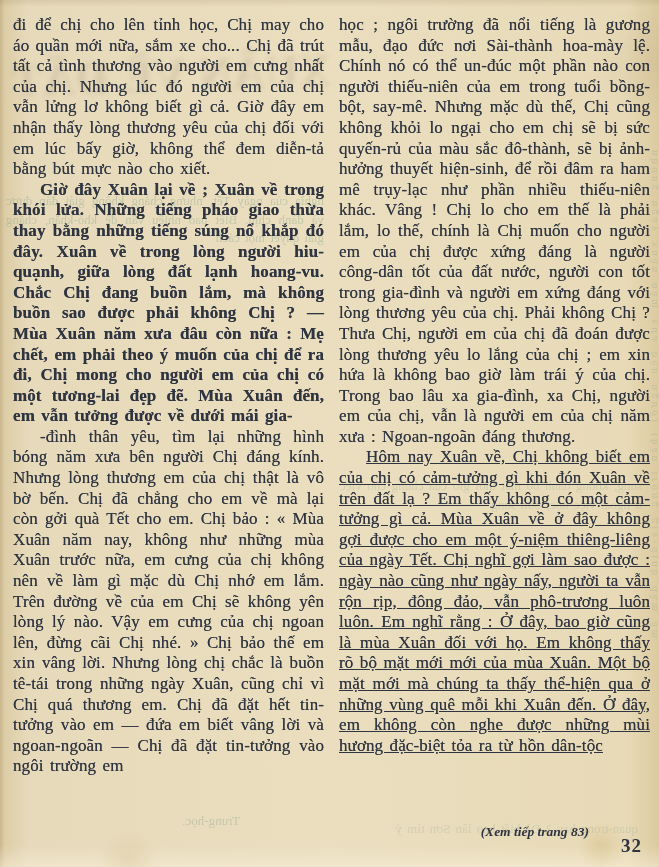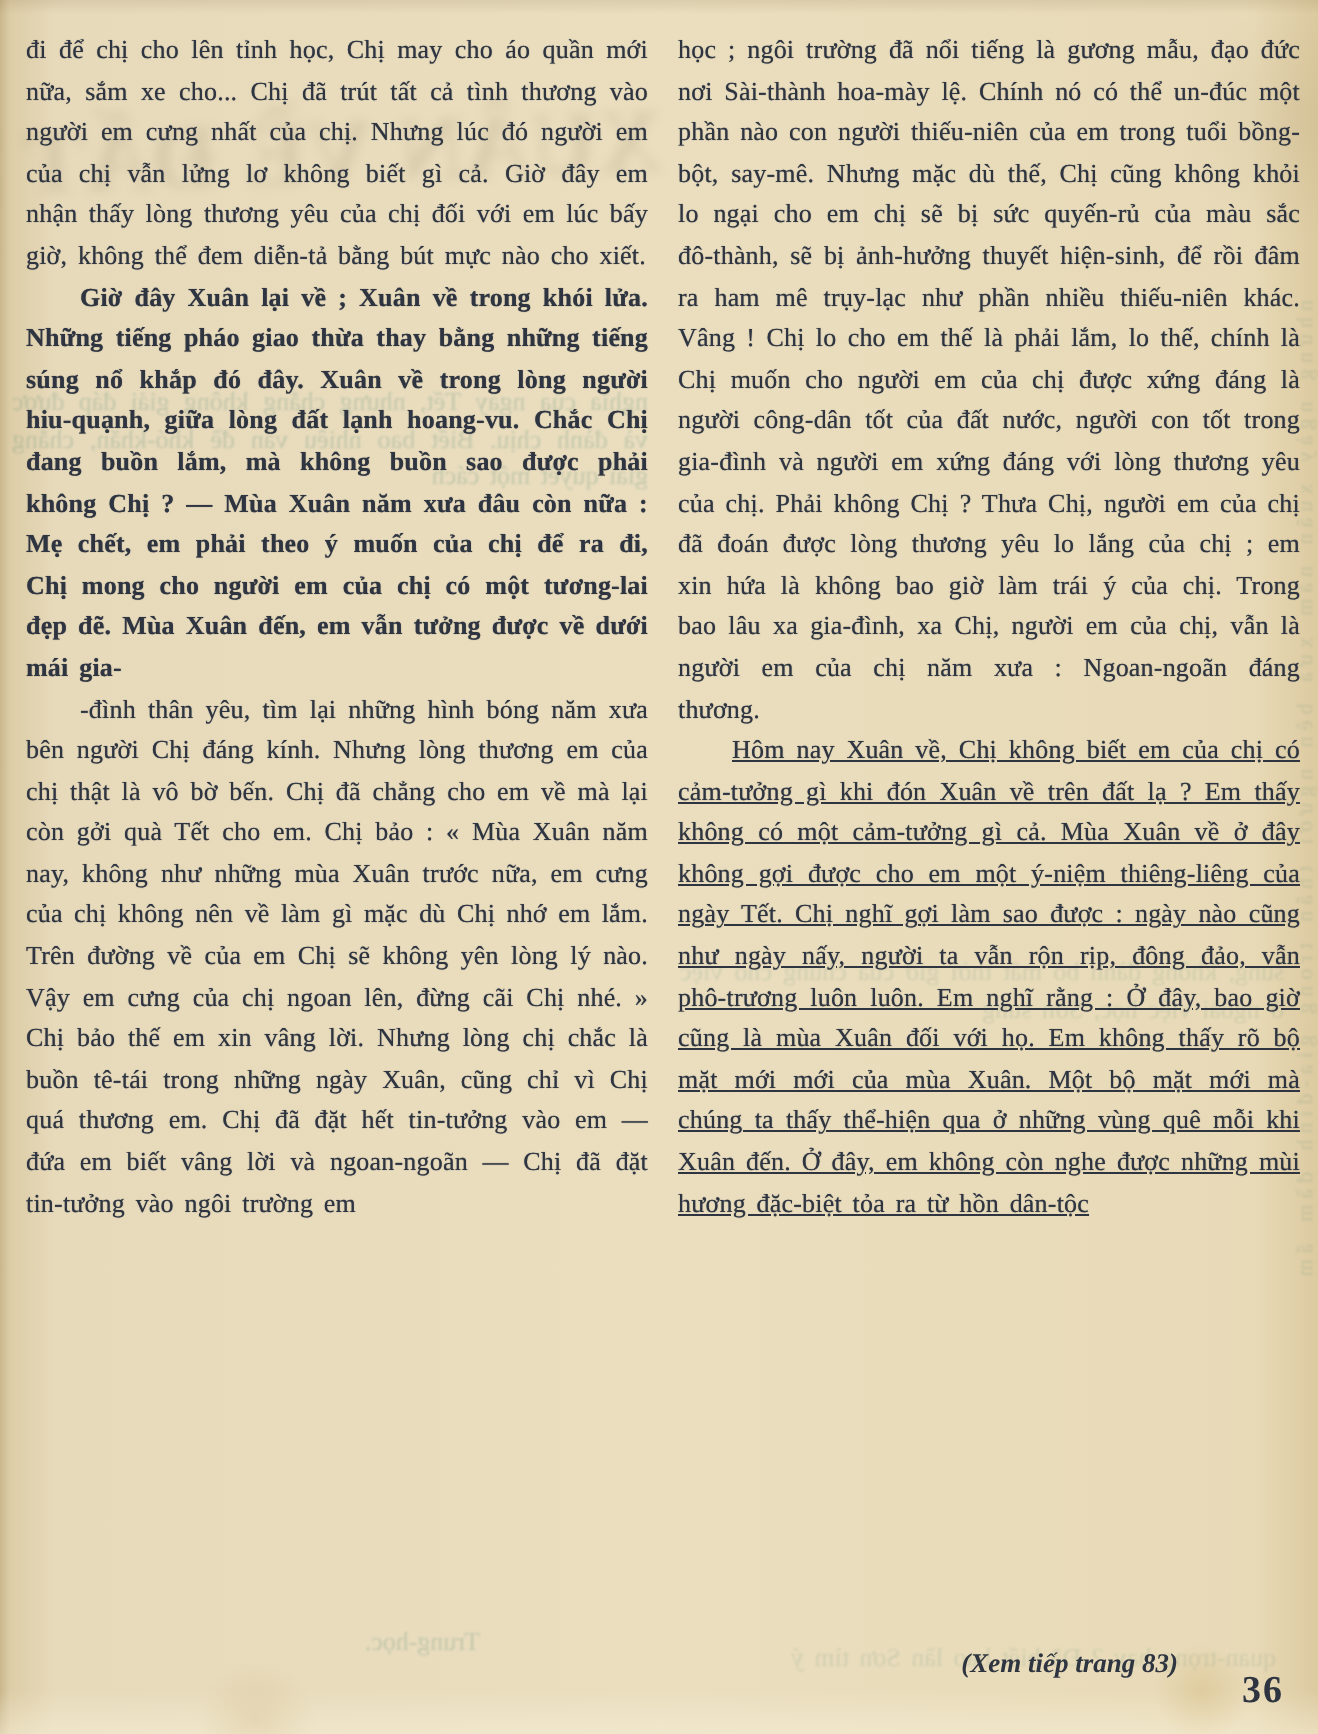--- a/index.html
+++ b/index.html
@@ -21,21 +21,21 @@
   }
   .columns {
     position: absolute;
     left: 13px; top: 15px; right: 9px;
     display: flex;
     gap: 15px;
   }
   .col { width: 50%; }
   .col p {
     margin: 0;
-    font-size: 13px;
+    font-size: 17px;
     line-height: 20.6px;
     text-align: justify;
     letter-spacing: .1px;
     word-spacing: 2px;
     text-shadow: 0 0 .5px rgba(46,52,64,.75);
   }
   .indent { text-indent: 27px; }
   .gap    { margin-top: 21px; font-weight: bold; }
   .gap-lg { margin-top: 30px; text-decoration: underline; }
 
@@ -110,15 +110,15 @@
       <p class="indent gap">Giờ đây Xuân lại về ; Xuân về trong khói lửa. Những tiếng pháo giao thừa thay bằng những tiếng súng nổ khắp đó đây. Xuân về trong lòng người hiu-quạnh, giữa lòng đất lạnh hoang-vu. Chắc Chị đang buồn lắm, mà không buồn sao được phải không Chị ? — Mùa Xuân năm xưa đâu còn nữa : Mẹ chết, em phải theo ý muốn của chị để ra đi, Chị mong cho người em của chị có một tương-lai đẹp đẽ. Mùa Xuân đến, em vẫn tưởng được về dưới mái gia-</p>
       <p class="indent">-đình thân yêu, tìm lại những hình bóng năm xưa bên người Chị đáng kính. Nhưng lòng thương em của chị thật là vô bờ bến. Chị đã chẳng cho em về mà lại còn gởi quà Tết cho em. Chị bảo : « Mùa Xuân năm nay, không như những mùa Xuân trước nữa, em cưng của chị không nên về làm gì mặc dù Chị nhớ em lắm. Trên đường về của em Chị sẽ không yên lòng lý nào. Vậy em cưng của chị ngoan lên, đừng cãi Chị nhé. » Chị bảo thế em xin vâng lời. Nhưng lòng chị chắc là buồn tê-tái trong những ngày Xuân, cũng chỉ vì Chị quá thương em. Chị đã đặt hết tin-tưởng vào em — đứa em biết vâng lời và ngoan-ngoãn — Chị đã đặt tin-tưởng vào ngôi trường em</p>
     </div>
     <div class="col">
       <p>học ; ngôi trường đã nổi tiếng là gương mẫu, đạo đức nơi Sài-thành hoa-mày lệ. Chính nó có thể un-đúc một phần nào con người thiếu-niên của em trong tuổi bồng-bột, say-mê. Nhưng mặc dù thế, Chị cũng không khỏi lo ngại cho em chị sẽ bị sức quyến-rủ của màu sắc đô-thành, sẽ bị ảnh-hưởng thuyết hiện-sinh, để rồi đâm ra ham mê trụy-lạc như phần nhiều thiếu-niên khác. Vâng ! Chị lo cho em thế là phải lắm, lo thế, chính là Chị muốn cho người em của chị được xứng đáng là người công-dân tốt của đất nước, người con tốt trong gia-đình và người em xứng đáng với lòng thương yêu của chị. Phải không Chị ? Thưa Chị, người em của chị đã đoán được lòng thương yêu lo lắng của chị ; em xin hứa là không bao giờ làm trái ý của chị. Trong bao lâu xa gia-đình, xa Chị, người em của chị, vẫn là người em của chị năm xưa : Ngoan-ngoãn đáng thương.</p>
       <p class="indent gap-lg">Hôm nay Xuân về, Chị không biết em của chị có cảm-tưởng gì khi đón Xuân về trên đất lạ ? Em thấy không có một cảm-tưởng gì cả. Mùa Xuân về ở đây không gợi được cho em một ý-niệm thiêng-liêng của ngày Tết. Chị nghĩ gợi làm sao được : ngày nào cũng như ngày nấy, người ta vẫn rộn rịp, đông đảo, vẫn phô-trương luôn luôn. Em nghĩ rằng : Ở đây, bao giờ cũng là mùa Xuân đối với họ. Em không thấy rõ bộ mặt mới mới của mùa Xuân. Một bộ mặt mới mà chúng ta thấy thể-hiện qua ở những vùng quê mỗi khi Xuân đến. Ở đây, em không còn nghe được những mùi hương đặc-biệt tỏa ra từ hồn dân-tộc</p>
     </div>
   </div>
 
   <div class="continuation">(Xem tiếp trang 83)</div>
-  <div class="pagenum">36</div>
+  <div class="pagenum">32</div>
 
 </div>
 
 </body></html>

